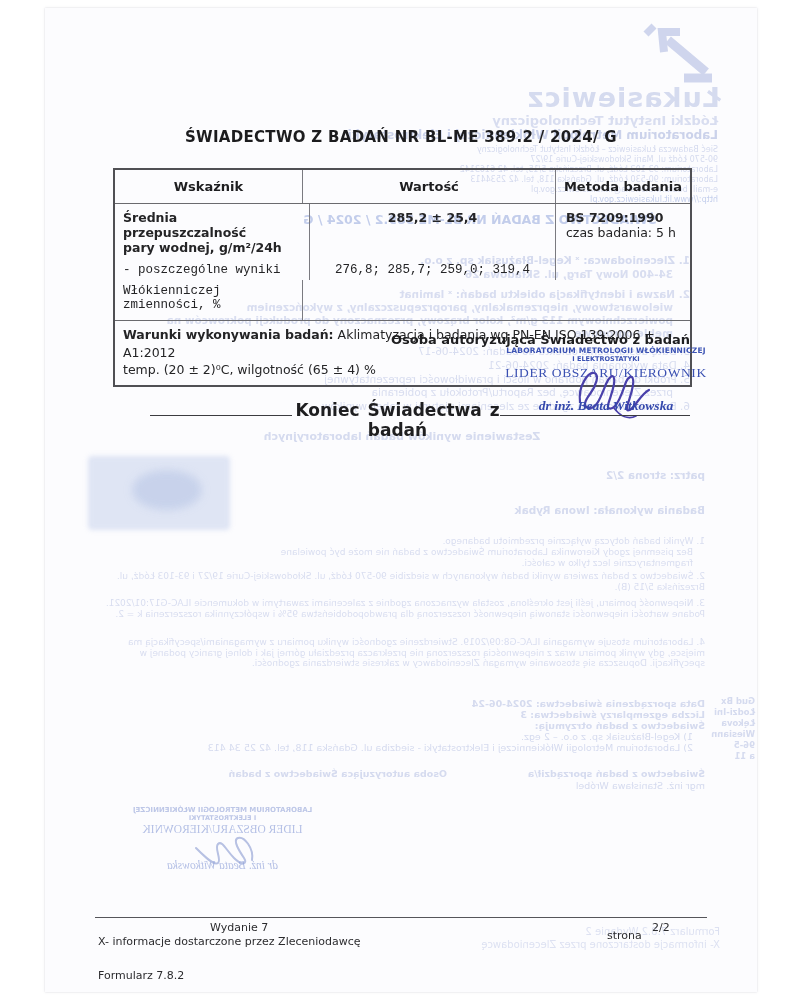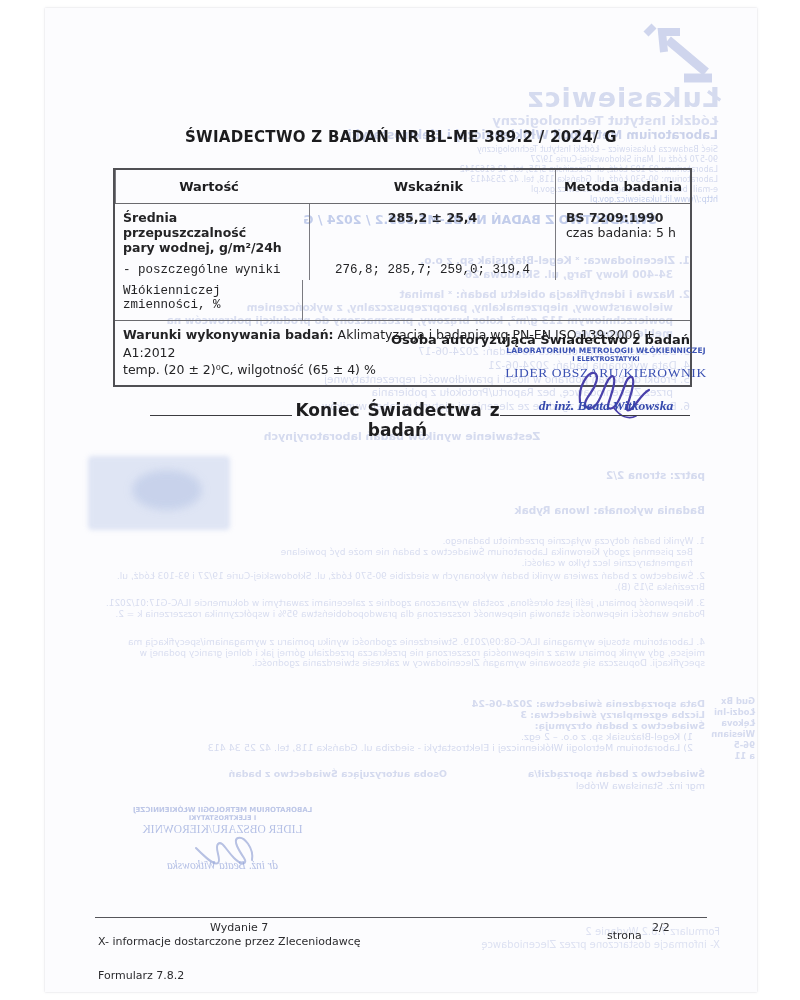--- a/index.html
+++ b/index.html
@@ -125,22 +125,22 @@
         <div class="ghost-line" style="left: 2px; top: 732px; font-size: 8.5px; font-weight: 700; opacity: 0.5;">96-5</div>
         <div class="ghost-line" style="left: 2px; top: 743px; font-size: 8.5px; font-weight: 700; opacity: 0.5;">a 11</div>
       </div>
 
     <div class="front">
 
       <div class="doc-title">ŚWIADECTWO Z BADAŃ NR BL-ME 389.2 / 2024/ G</div>
 
       <div class="res-table">
         <div class="t-row t-head">
+          <div class="cell">Wskaźnik</div>
           <div class="cell bl">Wartość</div>
-          <div class="cell">Wskaźnik</div>
           <div class="cell bl">Metoda badania</div>
         </div>
 
         <div class="t-row">
           <div class="cell c-ind">
             <div class="b">Średnia przepuszczalność</div>
             <div class="b">pary wodnej, g/m²/24h</div>
           </div>
           <div class="cell c-val bl b">285,2 ± 25,4</div>
           <div class="cell c-met bl">

